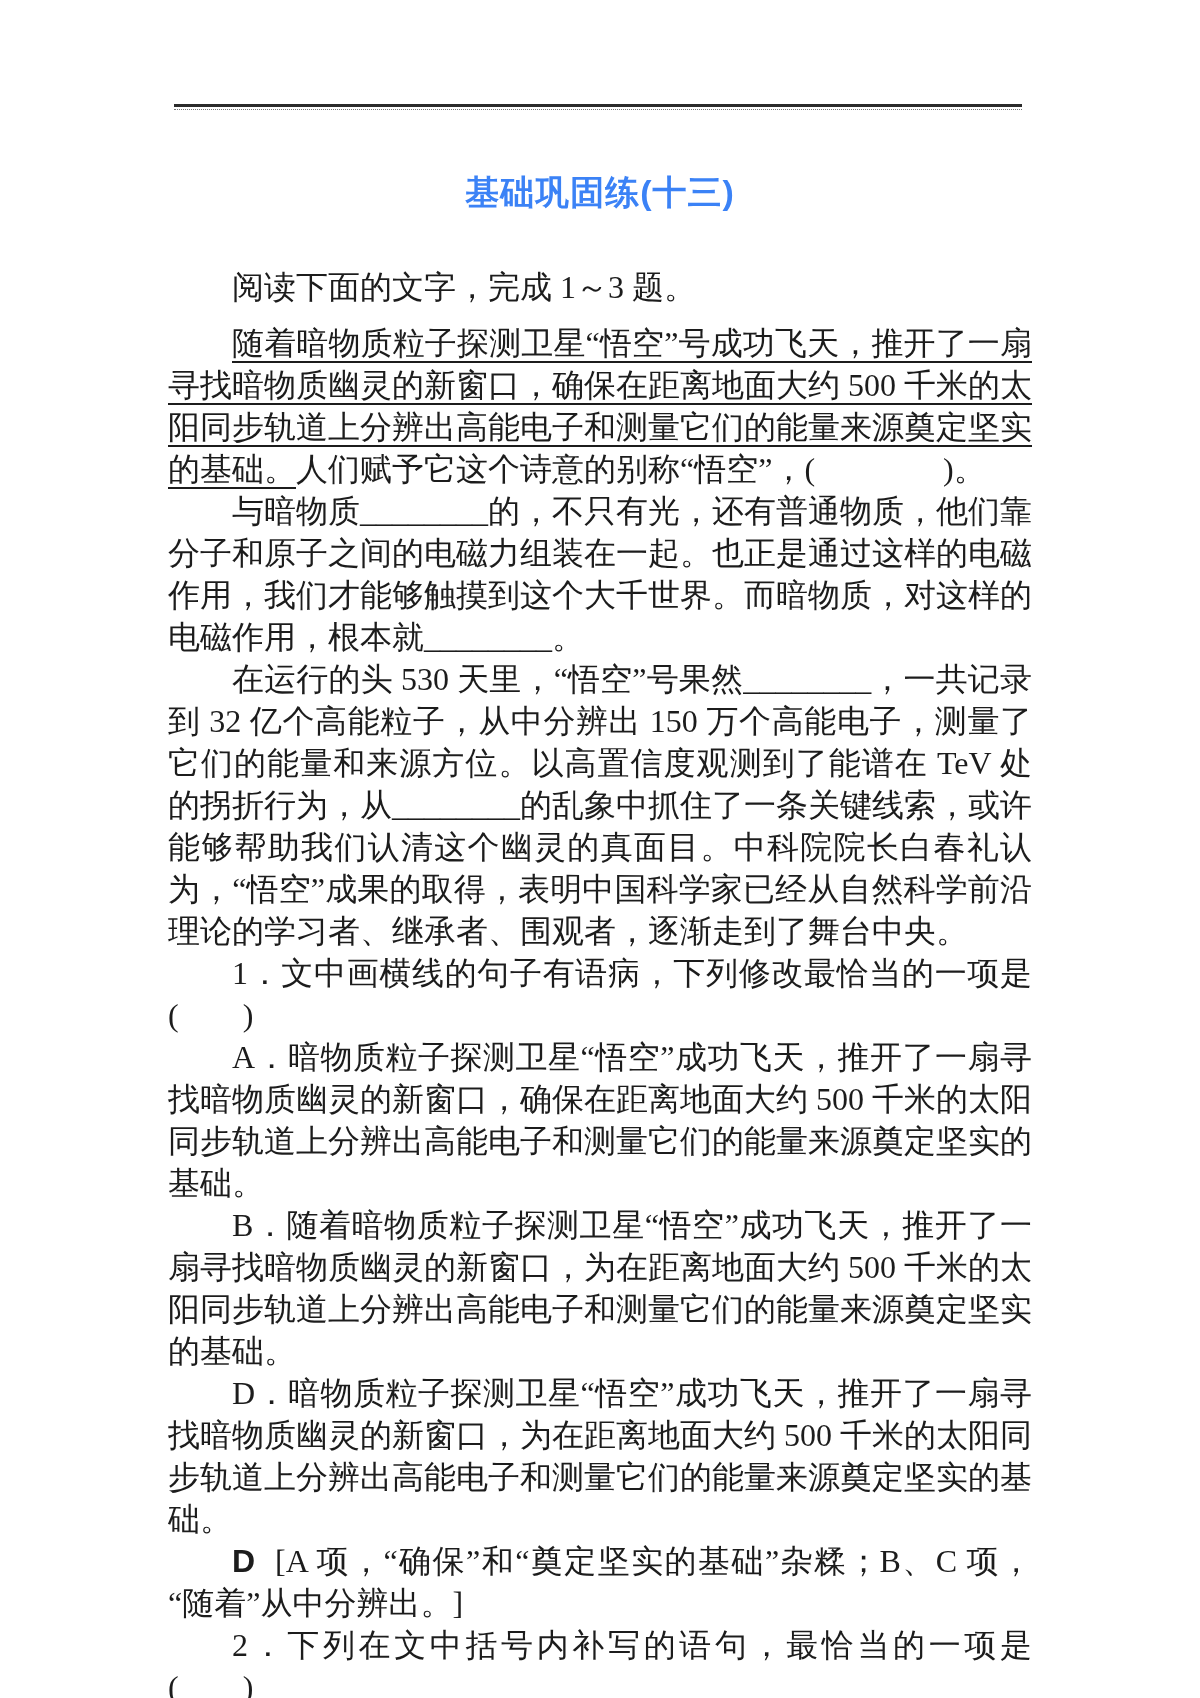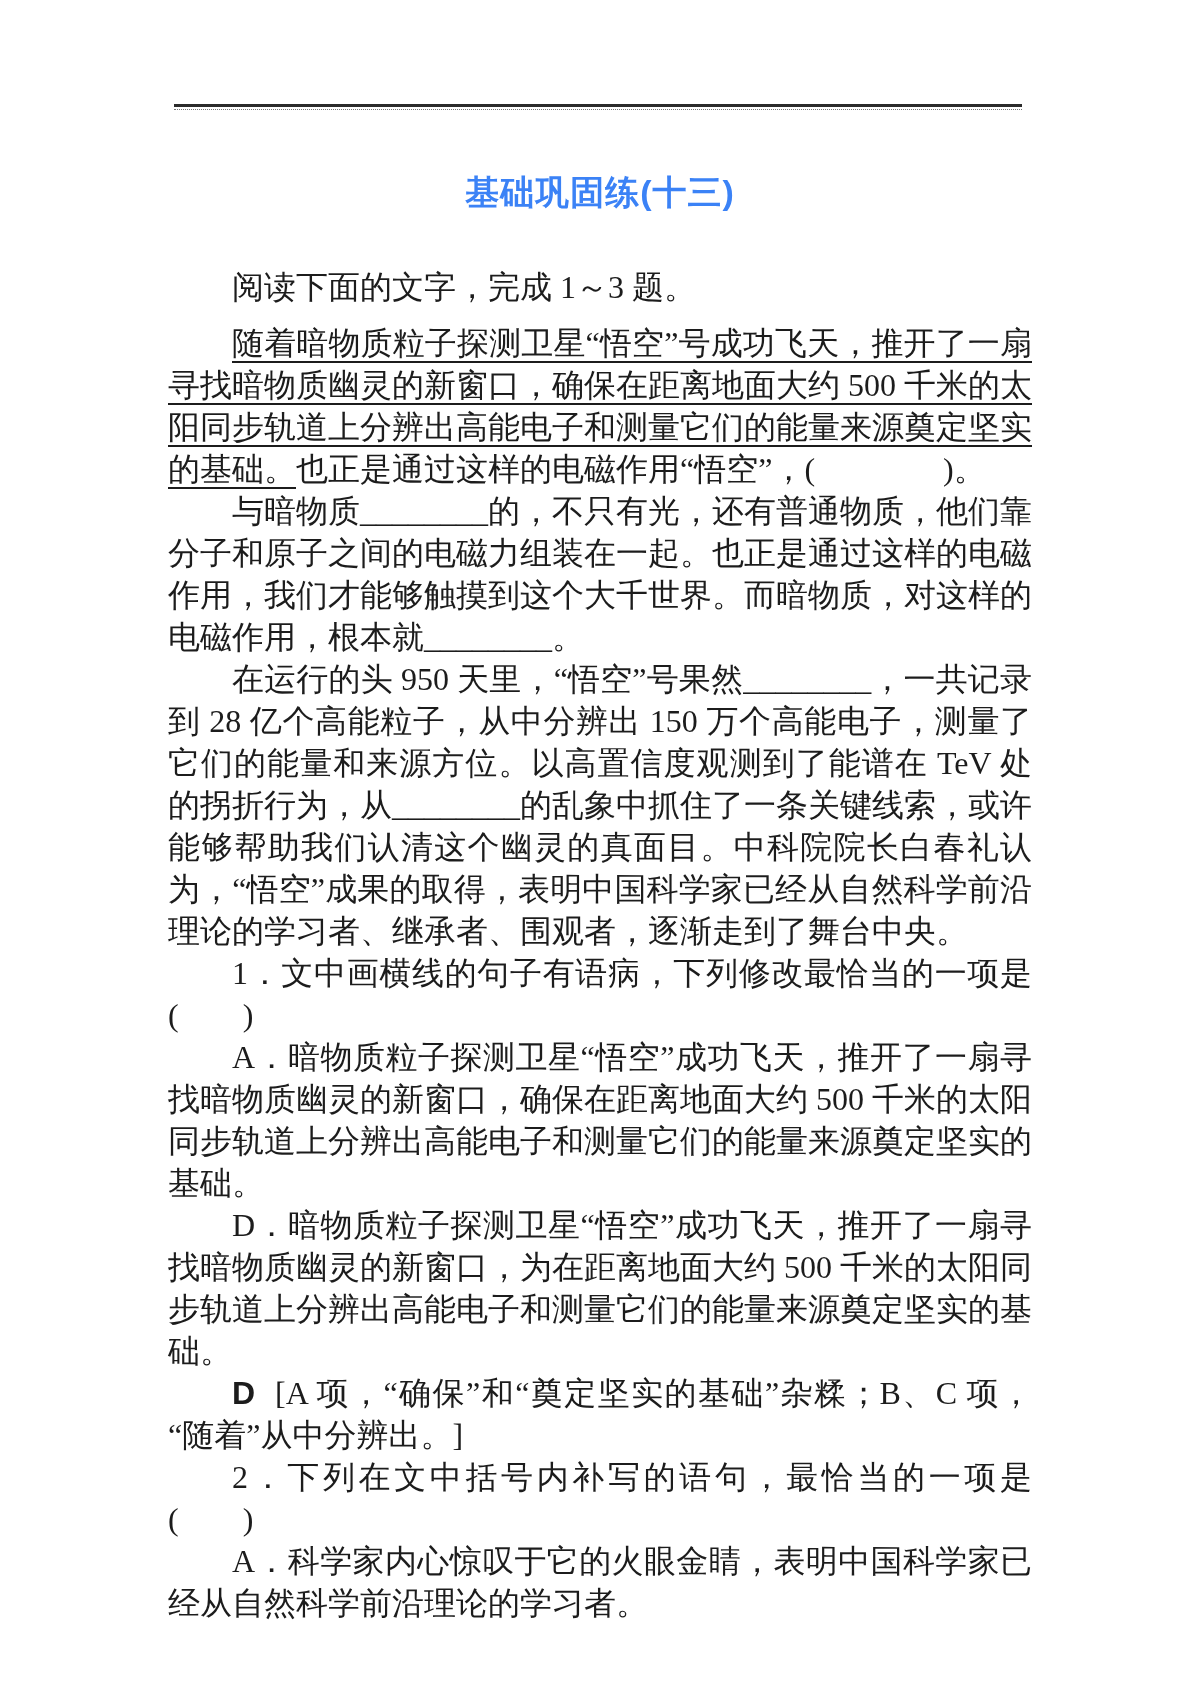--- a/index.html
+++ b/index.html
@@ -74,31 +74,32 @@
 <div class="page">
 
   <div class="top-rule"></div>
 
   <h1 class="doc-title">基础巩固练(十三)</h1>
 
   <div class="content">
 
     <p class="intro-line">阅读下面的文字，完成 1～3 题。</p>
 
-    <p><span class="underlined">随着暗物质粒子探测卫星“悟空”号成功飞天，推开了一扇寻找暗物质幽灵的新窗口，确保在距离地面大约 500 千米的太阳同步轨道上分辨出高能电子和测量它们的能量来源奠定坚实的基础。</span><span>也正是通过这样的电磁作用“悟空”，(　　　　)。</span></p>
+    <p><span class="underlined">随着暗物质粒子探测卫星“悟空”号成功飞天，推开了一扇寻找暗物质幽灵的新窗口，确保在距离地面大约 500 千米的太阳同步轨道上分辨出高能电子和测量它们的能量来源奠定坚实的基础。</span><span>人们赋予它这个诗意的别称“悟空”，(　　　　)。</span></p>
 
 
     <p>与暗物质________的，不只有光，还有普通物质，他们靠分子和原子之间的电磁力组装在一起。也正是通过这样的电磁作用，我们才能够触摸到这个大千世界。而暗物质，对这样的电磁作用，根本就________。</p>
 
-    <p>在运行的头 950 天里，“悟空”号果然________，一共记录到 28 亿个高能粒子，从中分辨出 150 万个高能电子，测量了它们的能量和来源方位。以高置信度观测到了能谱在 TeV 处的拐折行为，从________的乱象中抓住了一条关键线索，或许能够帮助我们认清这个幽灵的真面目。中科院院长白春礼认为，“悟空”成果的取得，表明中国科学家已经从自然科学前沿理论的学习者、继承者、围观者，逐渐走到了舞台中央。</p>
+    <p>在运行的头 530 天里，“悟空”号果然________，一共记录到 32 亿个高能粒子，从中分辨出 150 万个高能电子，测量了它们的能量和来源方位。以高置信度观测到了能谱在 TeV 处的拐折行为，从________的乱象中抓住了一条关键线索，或许能够帮助我们认清这个幽灵的真面目。中科院院长白春礼认为，“悟空”成果的取得，表明中国科学家已经从自然科学前沿理论的学习者、继承者、围观者，逐渐走到了舞台中央。</p>
 
     <p>1．文中画横线的句子有语病，下列修改最恰当的一项是(　　)</p>
 
     <p>A．暗物质粒子探测卫星“悟空”成功飞天，推开了一扇寻找暗物质幽灵的新窗口，确保在距离地面大约 500 千米的太阳同步轨道上分辨出高能电子和测量它们的能量来源奠定坚实的基础。</p>
 
+    <p>B．随着暗物质粒子探测卫星“悟空”成功飞天，推开了一扇寻找暗物质幽灵的新窗口，为在距离地面大约 500 千米的太阳同步轨道上分辨出高能电子和测量它们的能量来源奠定坚实的基础。</p>
 
 
     <p>D．暗物质粒子探测卫星“悟空”成功飞天，推开了一扇寻找暗物质幽灵的新窗口，为在距离地面大约 500 千米的太阳同步轨道上分辨出高能电子和测量它们的能量来源奠定坚实的基础。</p>
 
     <p class="answer-line"><span class="answer-letter">D</span><span class="answer-explanation">[A 项，“确保”和“奠定坚实的基础”杂糅；B、C 项，“随着”从中分辨出。]</span></p>
 
     <p>2．下列在文中括号内补写的语句，最恰当的一项是(　　)</p>
 
     <p>A．科学家内心惊叹于它的火眼金睛，表明中国科学家已经从自然科学前沿理论的学习者。</p>
 

